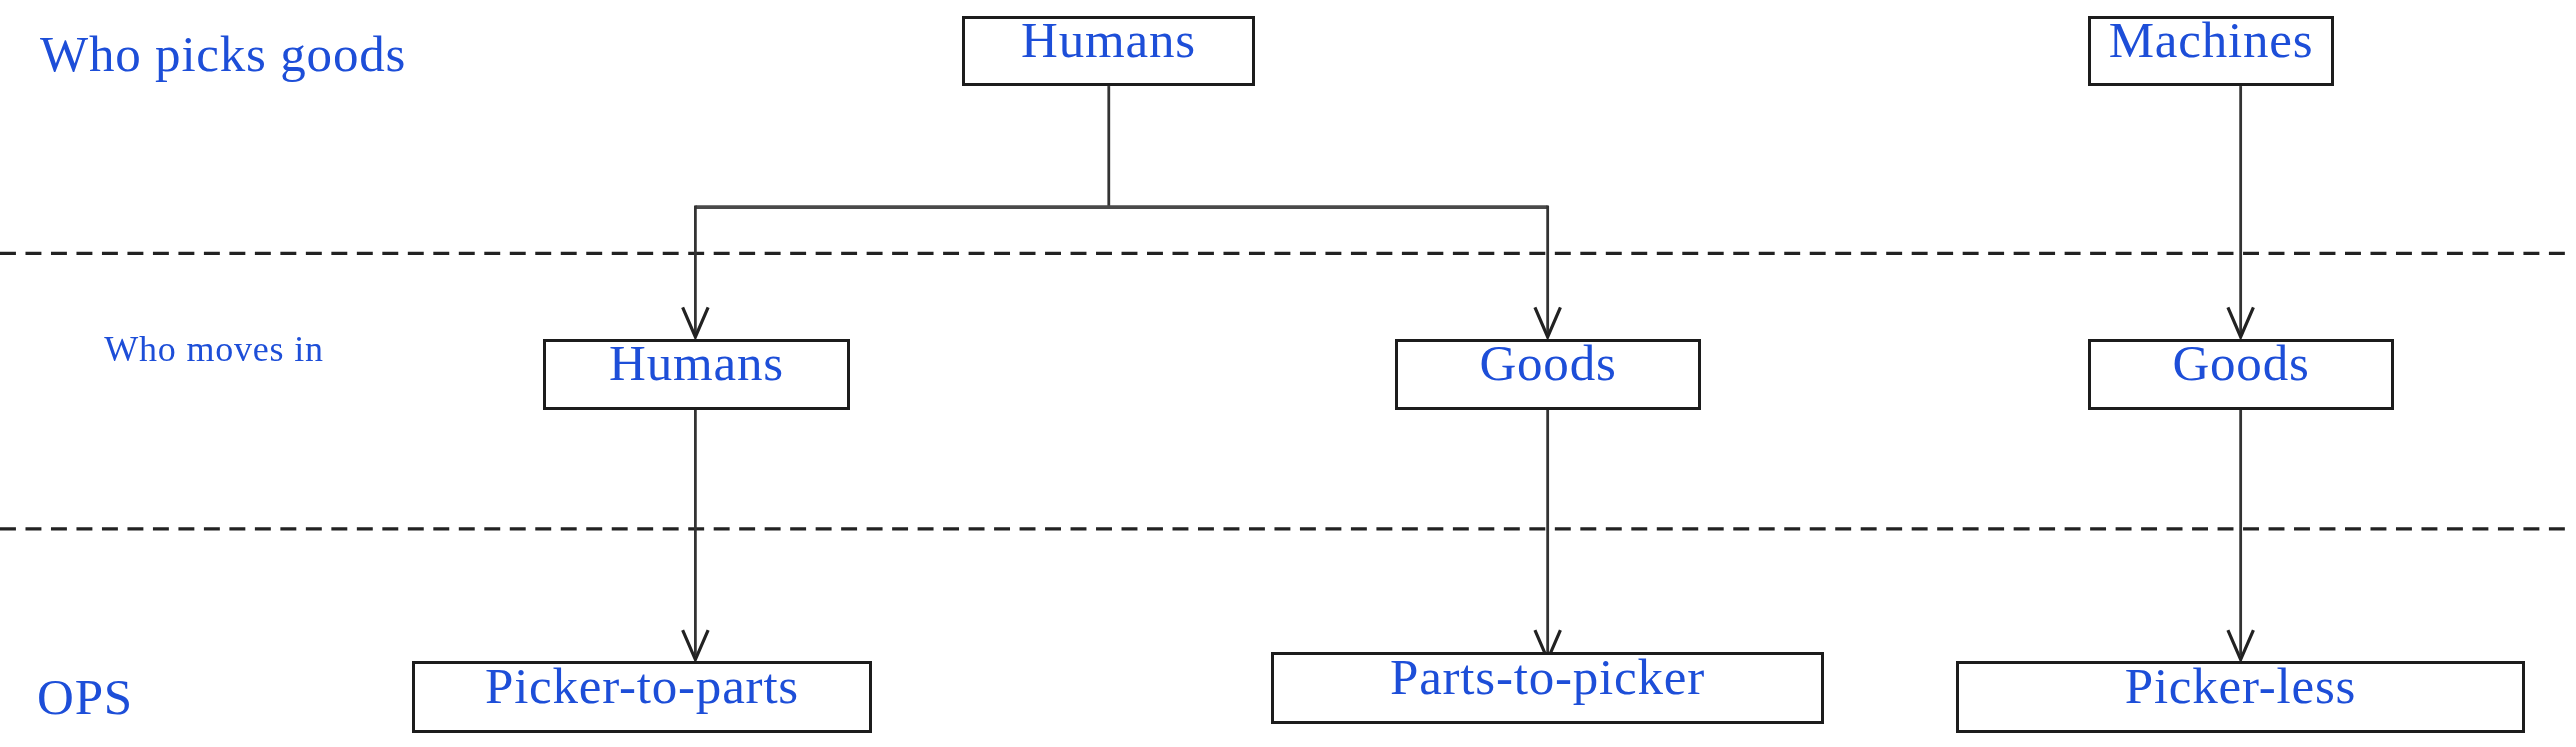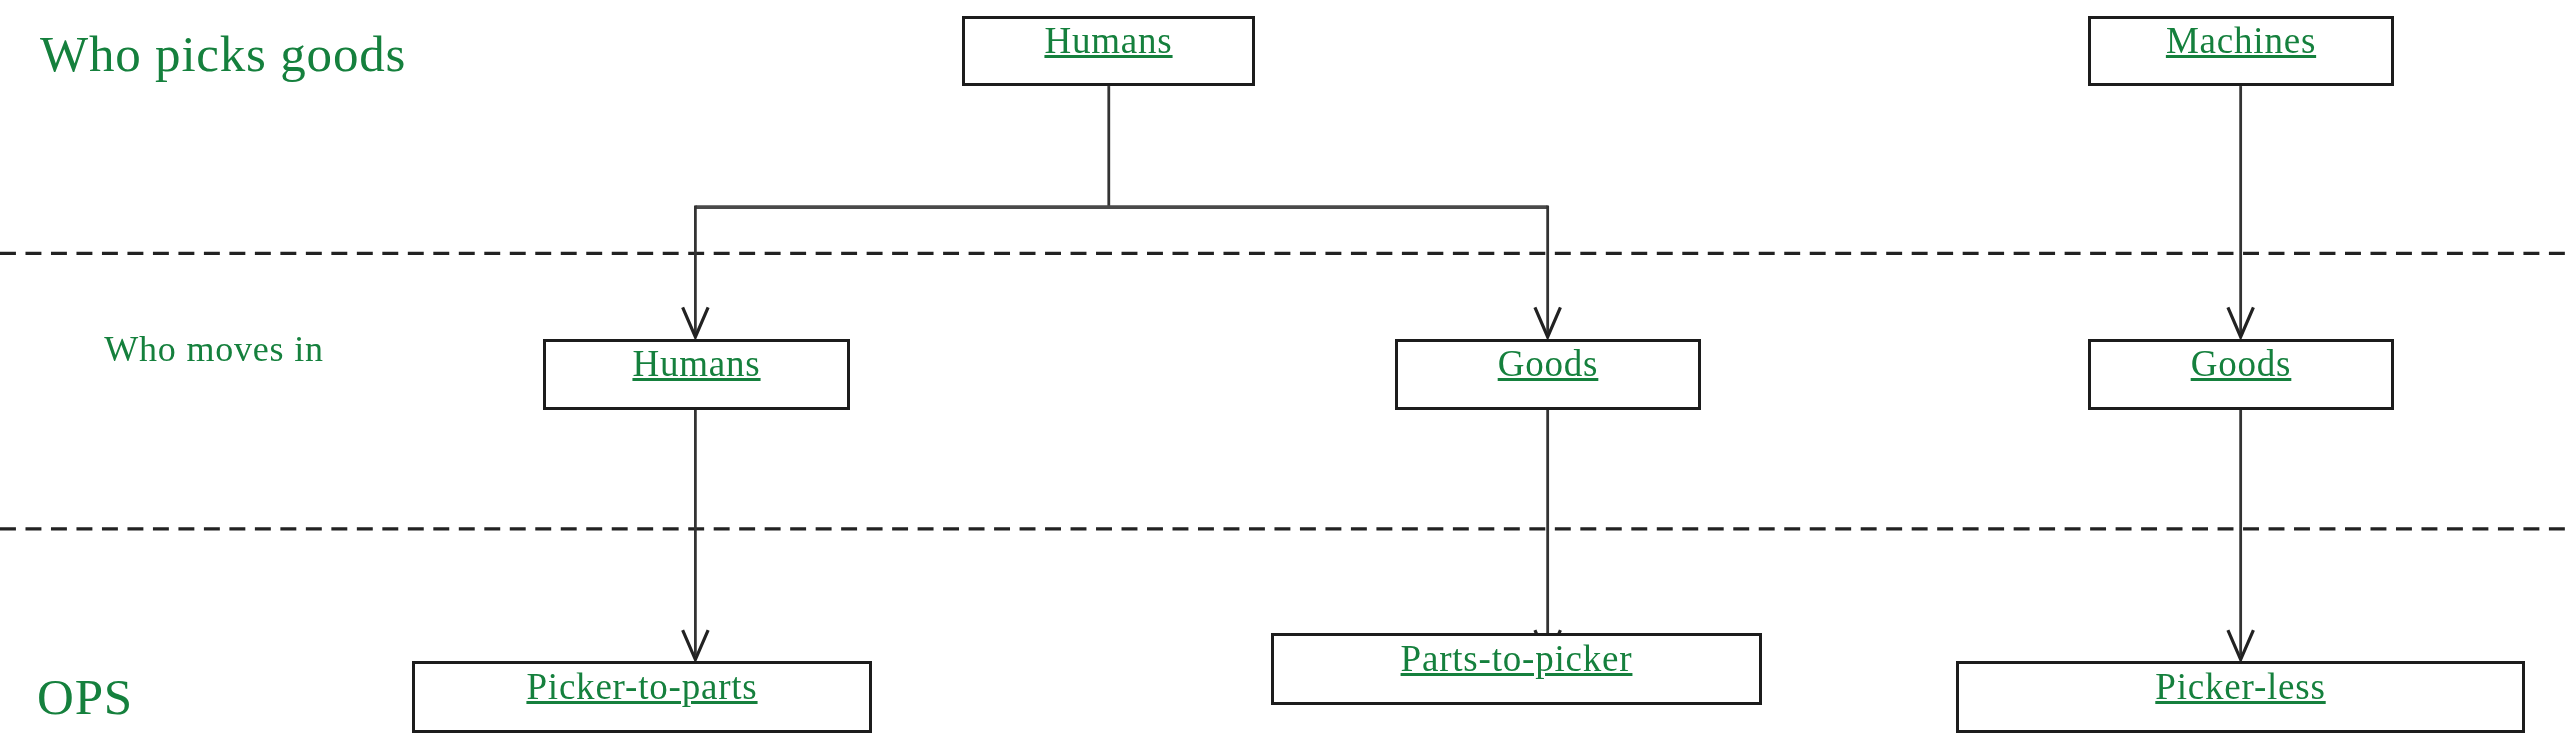--- a/index.html
+++ b/index.html
@@ -6,70 +6,69 @@
     margin: 0;
     padding: 0;
     background: #ffffff;
   }
   #canvas {
     position: relative;
     width: 2576px;
     height: 748px;
     background: #ffffff;
     font-family: "Liberation Serif", "DejaVu Serif", serif;
-    color: #15803d;
+    color: #1d4ed8;
     overflow: hidden;
   }
   #connector-layer {
     position: absolute;
     left: 0;
     top: 0;
     width: 2576px;
     height: 748px;
   }
   .node {
     position: absolute;
     box-sizing: border-box;
     border: 3.2px solid #1c1c1c;
     background: #ffffff;
     display: flex;
     align-items: center;
     justify-content: center;
-    font-size: 37px;
+    font-size: 51px;
     letter-spacing: 0.8px;
     white-space: nowrap;
     line-height: 1;
     padding-bottom: 22px;
-    text-decoration: underline;
   }
   .row-label {
     position: absolute;
     font-size: 51px;
     letter-spacing: 0.8px;
     line-height: 1;
     white-space: nowrap;
   }
   .row-label-2 {
     position: absolute;
     text-align: center;
     font-size: 36px;
     letter-spacing: 0.8px;
     line-height: 69px;
     white-space: nowrap;
   }
   
   #node-humans-top    { left: 962px; top: 16px;  width: 293px; height: 70px; }
-  #node-machines-top  { left: 2088px; top: 16px;  width: 306px; height: 70px; }
+  #node-machines-top  { left: 2088px; top: 16px;  width: 246px; height: 70px; }
   
   #node-humans-mid    { left: 543px;  top: 339px; width: 307px; height: 71px; }
   #node-goods-mid     { left: 1395px; top: 339px; width: 306px; height: 71px; }
   #node-goods-right   { left: 2088px; top: 339px; width: 306px; height: 71px; }
   
   #node-picker-to-parts  { left: 412px;  top: 661px; width: 460px; height: 72px; }
-  #node-parts-to-picker  { left: 1271px; top: 633px; width: 491px; height: 72px; }
+  #node-parts-to-picker  { left: 1271px; top: 652px; width: 553px; height: 72px; }
   #node-picker-less      { left: 1956px; top: 661px; width: 569px; height: 72px; }
   
   #row-label-who-picks { left: 40px; top: 29px; }
   #row-label-who-moves { left: 30px; top: 315px; width: 368px; }
   #row-label-ops       { left: 37px; top: 672px; text-align: right; }
 </style>
 </head>
 <body>
 
 <div id="canvas">

